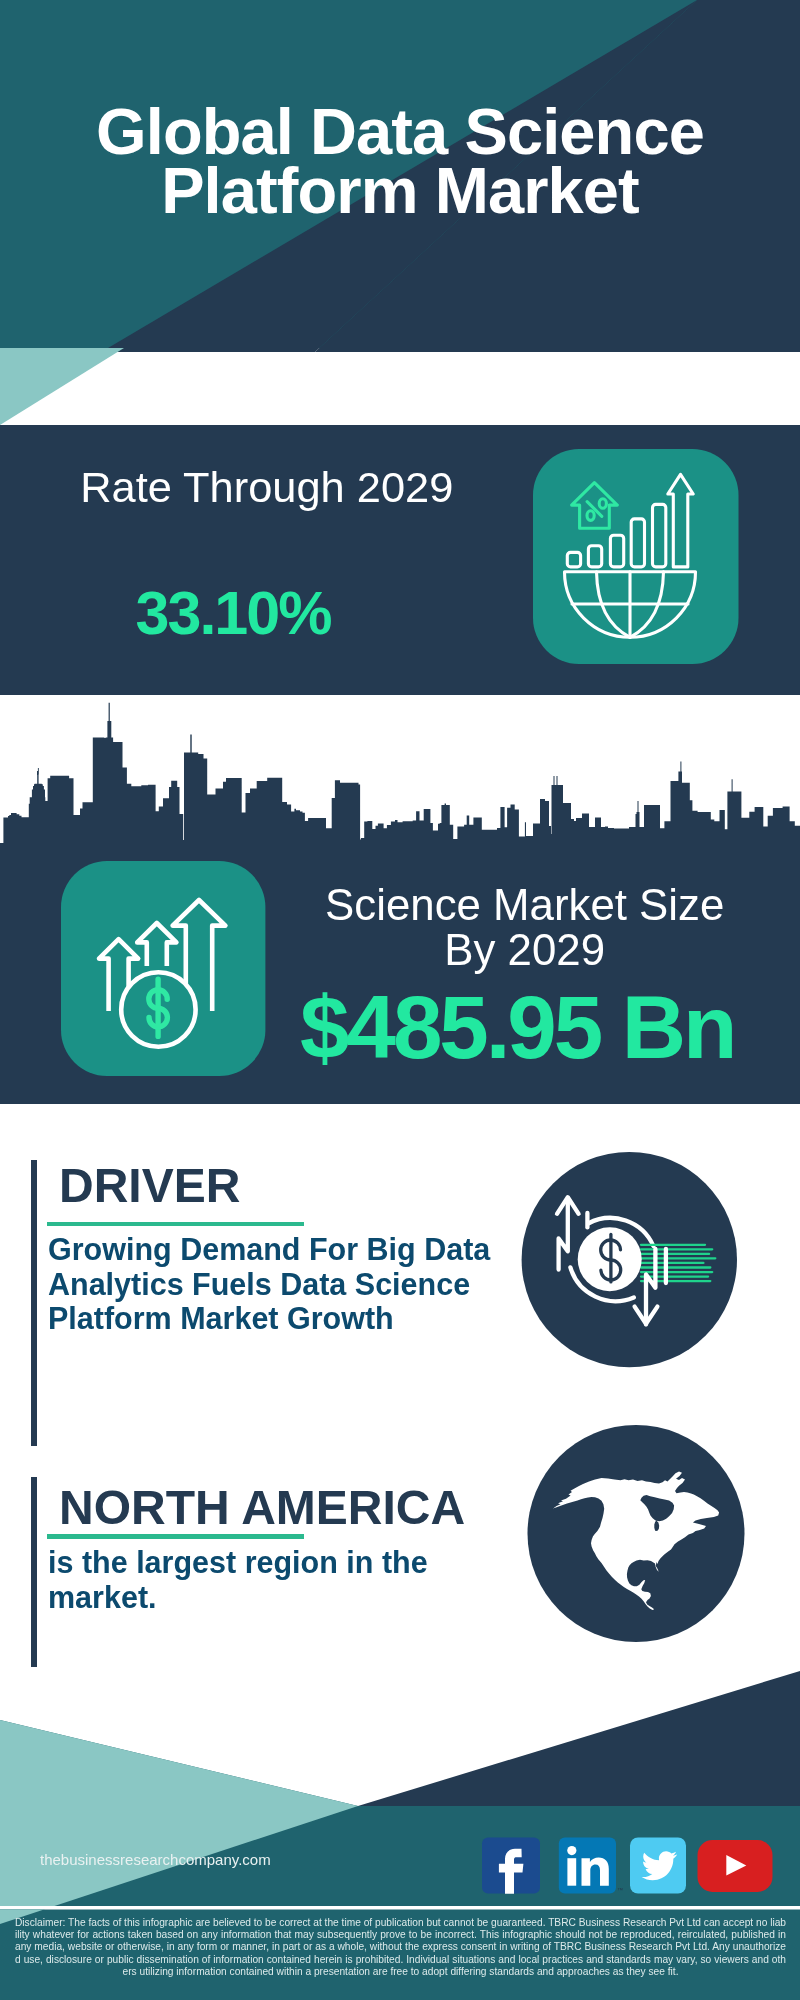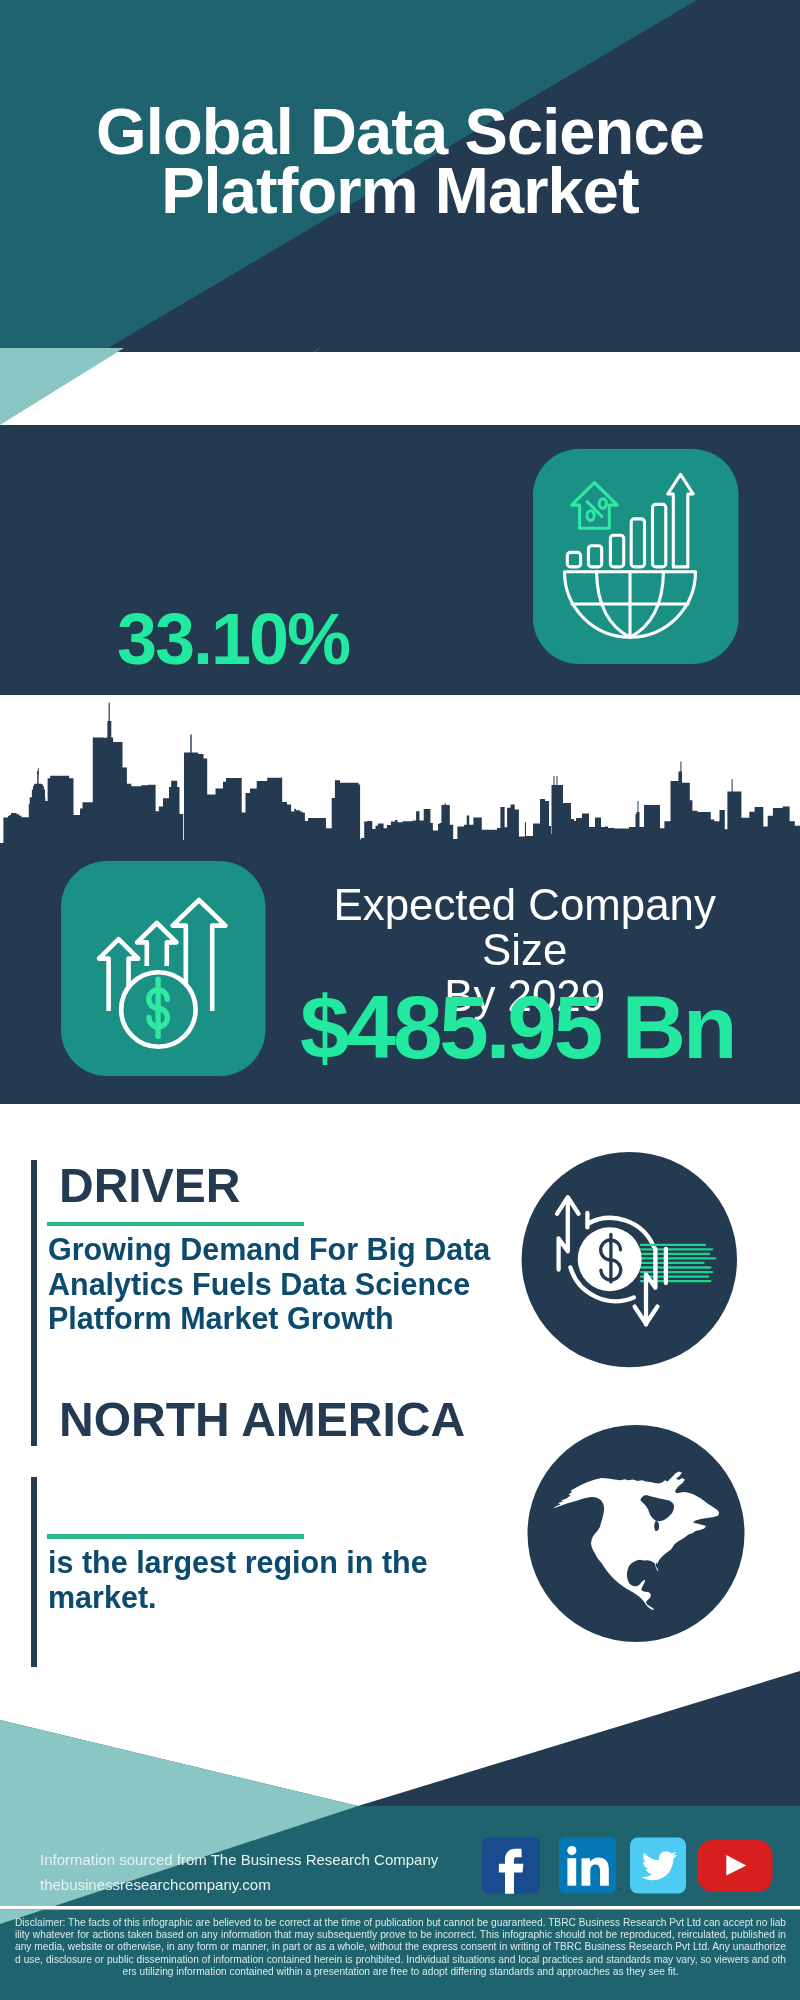--- a/index.html
+++ b/index.html
@@ -6,33 +6,33 @@
   body{width:800px;height:2000px;font-family:"Liberation Sans",sans-serif;overflow:hidden;}
   .page{position:relative;width:800px;height:2000px;background:#fff;overflow:hidden;}
   .bgsvg{position:absolute;left:0;top:0;width:800px;height:2000px;}
   .abs{position:absolute;}
 
   
   #title{left:0;top:103px;width:800px;text-align:center;color:#fff;font-size:65px;font-weight:bold;line-height:58.8px;letter-spacing:-0.9px;}
 
   
   #growth-label{left:56.75px;top:462.5px;width:420px;text-align:center;color:#fff;font-size:43.4px;line-height:49.1px;font-weight:normal;}
-  #growth-value{left:22px;top:610px;width:420px;text-align:center;color:#22E8A0;font-size:72px;font-weight:bold;line-height:58px;letter-spacing:-2px;text-indent:2px;}
+  #growth-value{left:22px;top:584px;width:420px;text-align:center;color:#22E8A0;font-size:61px;font-weight:bold;line-height:58px;letter-spacing:-2px;text-indent:2px;}
 
   
   #size-label{left:289.7px;top:881.5px;width:470px;text-align:center;color:#fff;font-size:43.8px;line-height:45.5px;}
   #size-value{left:297px;top:997px;width:470px;text-align:left;color:#22E8A0;font-size:89px;font-weight:bold;line-height:61.4px;letter-spacing:-3.1px;text-indent:3.1px;}
 
   
   .card-bar{background:#243A51;width:6px;left:31px;}
   #bar1{top:1160px;height:286px;}
   #bar2{top:1477px;height:190px;}
   .card-head{color:#243A51;font-weight:bold;letter-spacing:0px;left:49px;margin-left:10px;}
   #driver-head{top:1162px;font-size:48px;line-height:48px;}
-  #region-head{top:1396px;font-size:48px;line-height:48px;}
+  #region-head{top:1484px;font-size:48px;line-height:48px;}
   .card-rule{height:4.5px;background:#2BB98E;left:47px;width:257px;}
   #driver-rule{top:1221.5px;}
   #region-rule{top:1534px;}
   .card-body{color:#0c4a6e;font-weight:bold;font-size:30.5px;line-height:34.5px;left:48px;width:460px;}
   #driver-body{top:1232px;}
   #region-body{top:1545px;width:400px;}
 
   
   #foot-lines{left:40px;top:1847px;width:470px;color:#E9F1F1;font-size:15px;line-height:25px;}
   #disclaimer{left:15px;top:1916.5px;width:771px;color:#DCEAEA;font-size:10.2px;line-height:12.4px;text-align:justify;text-align-last:center;word-break:break-all;font-family:"Liberation Sans",sans-serif;}
@@ -62,25 +62,26 @@
     <rect x="0" y="1909.5" width="800" height="90.5" fill="#1F636E"></rect>
     <polygon points="0,1909.5 0,1924 44,1909.5" fill="#8AC7C4"></polygon>
   </svg>
 
   <div class="abs" id="title">
     <div>Global Data Science</div>
     <div>Platform Market</div>
   </div>
 
   <div class="abs" id="growth-label">
+    <div>Rate Through 2029</div>
   </div>
   <div class="abs" id="growth-value">33.10%</div>
 
   <div class="abs" id="size-label">
-    <div>Expected Company Size</div>
+    <div>Science Market Size</div>
     <div>By 2029</div>
   </div>
   <div class="abs" id="size-value">$485.95 Bn</div>
 
   <svg class="abs" style="left:533px;top:449px" id="icon-growth" width="206" height="216" viewBox="533 449 206 216">
     <rect x="533" y="449" width="205.5" height="215" rx="46" ry="46" fill="#1B9186"></rect>
     <g fill="none" stroke="#FFFFFF" stroke-width="3.1" stroke-linejoin="round" stroke-linecap="round">
 
       <path d="M564.5 571.8 H695.5 A65.5 65.5 0 0 1 564.5 571.8 Z"></path>
       <path d="M630 571.8 V637.3"></path>
@@ -167,21 +168,20 @@
   <div class="abs card-head" id="driver-head">DRIVER</div>
   <div class="abs card-rule" id="driver-rule"></div>
   <div class="abs card-body" id="driver-body">Growing Demand For Big Data Analytics Fuels Data Science Platform Market Growth</div>
 
   <div class="abs card-bar" id="bar2"></div>
   <div class="abs card-head" id="region-head">NORTH AMERICA</div>
   <div class="abs card-rule" id="region-rule"></div>
   <div class="abs card-body" id="region-body">is the largest region in the market.</div>
 
   <div class="abs" id="foot-lines">
-    <div>Information sourced from The Business Research Company</div>
     <div>thebusinessresearchcompany.com</div>
   </div>
   <div class="abs" id="disclaimer">Disclaimer: The facts of this infographic are believed to be correct at the time of publication but cannot be guaranteed. TBRC Business Research Pvt Ltd can accept no liability whatever for actions taken based on any information that may subsequently prove to be incorrect. This infographic should not be reproduced, reirculated, published in any media, website or otherwise, in any form or manner, in part or as a whole, without the express consent in writing of TBRC Business Research Pvt Ltd. Any unauthorized use, disclosure or public dissemination of information contained herein is prohibited. Individual situations and local practices and standards may vary, so viewers and others utilizing information contained within a presentation are free to adopt differing standards and approaches as they see fit.</div>
 
   <svg class="abs" style="left:478px;top:1834px" width="300" height="62" viewBox="478 1834 300 62">
     <g>
       <rect x="482" y="1837.5" width="58" height="56" rx="6" fill="#1B4B8F"></rect>
       <path d="M521.5 1848.8 h-6.6 c-5.9 0 -9.9 3.9 -9.9 9.9 v5.1 h-6.1 v8.6 h6.1 v21.4 h9 v-21.4 h8.5 l0.9 -8.6 h-9.4 v-4.1 c0 -1.8 0.9 -2.4 2.6 -2.4 h5.1 Z" fill="#FFFFFF"></path>
     </g>
     <g>

